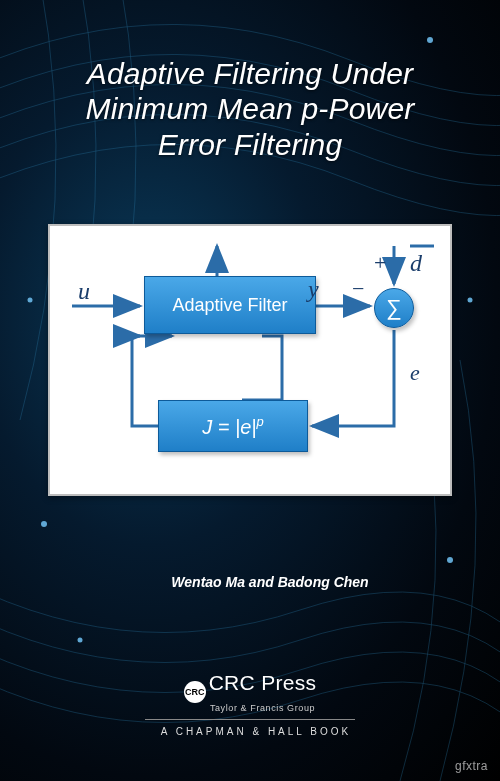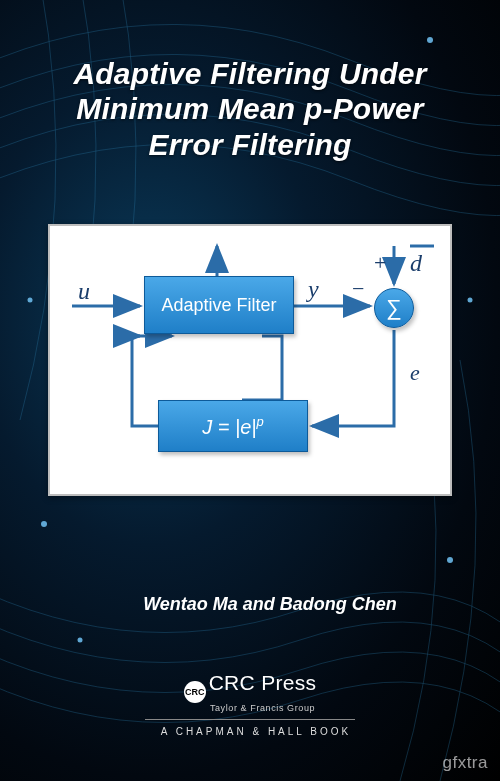--- a/index.html
+++ b/index.html
@@ -24,21 +24,21 @@
     pointer-events: none;
   }
   .mesh svg { width: 100%; height: 100%; }
   .title {
     position: absolute;
     top: 56px;
     left: 0;
     width: 100%;
     text-align: center;
     color: #fff;
-    font-weight: 700;
+    font-weight: 400;
     font-size: 30px;
     line-height: 1.18;
     font-style: italic;
     letter-spacing: 0.2px;
     padding: 0 28px;
     text-shadow: 0 1px 3px rgba(0,0,0,0.6);
   }
   .diagram-card {
     position: absolute;
     top: 224px;
@@ -61,21 +61,21 @@
     border: 1px solid #0d5a99;
     color: #fff;
     display: flex;
     align-items: center;
     justify-content: center;
     font-size: 20px;
     font-style: italic;
     box-shadow: 2px 3px 4px rgba(0,0,0,0.25);
   }
   .box-filter {
-    top: 36px; left: 82px; width: 150px; height: 58px;
+    top: 36px; left: 82px; width: 172px; height: 58px;
     font-style: normal; font-size: 18px;
   }
   .box-cost {
     top: 160px; left: 96px; width: 150px; height: 52px;
     font-size: 20px;
   }
   .sum {
     position: absolute;
     top: 48px; left: 312px;
     width: 40px; height: 40px;
@@ -95,26 +95,26 @@
     font-family: Georgia, 'Times New Roman', serif;
   }
   .lbl-u { top: 38px; left: 16px; }
   .lbl-y { top: 36px; left: 246px; }
   .lbl-minus { top: 36px; left: 290px; font-style: normal; font-size: 22px;}
   .lbl-plus { top: 10px; left: 312px; font-style: normal; font-size: 22px;}
   .lbl-d { top: 10px; left: 348px; }
   .lbl-e { top: 120px; left: 348px; font-size: 22px;}
   .authors {
     position: absolute;
-    top: 594px;
+    top: 574px;
     width: 100%;
     text-align: center;
     color: #fff;
     font-weight: 700;
-    font-size: 18px;
+    font-size: 14px;
     font-style: italic;
     padding-left: 40px;
   }
   .publisher {
     position: absolute;
     bottom: 44px;
     width: 100%;
     text-align: center;
     color: #fff;
   }
@@ -139,21 +139,21 @@
   .chapman {
     font-size: 10px;
     letter-spacing: 3px;
     color: #ddd;
     padding-left: 12px;
   }
   .watermark {
     position: absolute;
     bottom: 8px; right: 12px;
     color: rgba(255,255,255,0.6);
-    font-size: 17px;
+    font-size: 12px;
     letter-spacing: 0.5px;
     text-align: center;
   }
 </style>
 </head>
 <body>
 
 <div class="cover">
 
   <div class="mesh">

